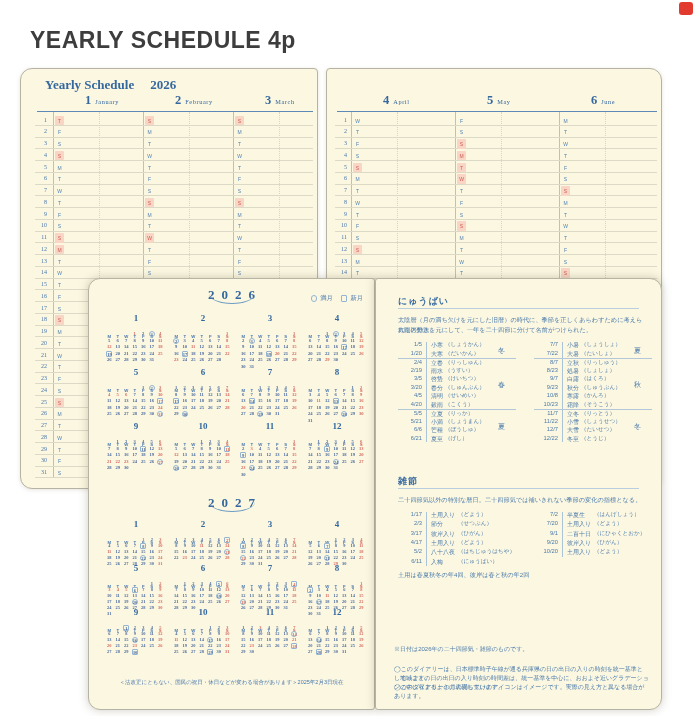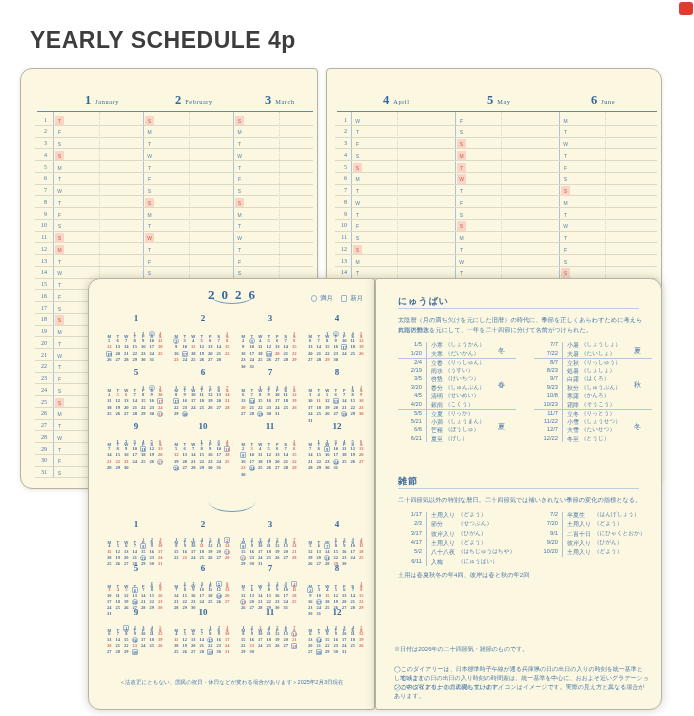--- a/index.html
+++ b/index.html
@@ -108,20 +108,23 @@
   .z-note{position:absolute;left:22px;font-size:6.2px;color:#4d7cab}
   .b-note{position:absolute;left:18px;right:12px;font-size:6px;line-height:9px;color:#4d7cab}
 </style>
 </head>
 <body>
 
 <div id="page-title">YEARLY SCHEDULE 4p</div>
 <div id="corner-badge"></div>
 
 <div class="sheet ts-sheet" id="tsl" style="left:20px;top:68px;width:298px;height:421px;border-radius:12px 4px 4px 12px;">
+  <div class="ys-title">
+    <span>Yearly Schedule</span><span class="yr">2026</span>
+  </div>
 <div class="rule" style="left: 16px; width: 276px; top: 42px;"></div>
     <div class="m-head" style="left: 64px; top: 24px;">
       <span class="m-num">1</span>
       <span class="m-name">January</span>
     </div>
     <div class="ts-vline" style="left: 32px; top: 43px; height: 366.25px;"></div>
     <div class="ts-mid" style="left: 78px; top: 43px; height: 366.25px;"></div>
     <div class="m-head" style="left: 154px; top: 24px;">
       <span class="m-num">2</span>
       <span class="m-name">February</span>
@@ -904,20 +907,21 @@
           <span class="mc" style="left: 34px; top: 19.5px; width: 8.5px;">25</span>
           <span class="mc" style="left: 42.5px; top: 19.5px; width: 8.5px;">26</span>
           <span class="mc red" style="left: 51px; top: 19.5px; width: 8.5px;">27</span>
           <span class="mc" style="left: 0px; top: 26px; width: 8.5px;">28</span>
           <span class="mc" style="left: 8.5px; top: 26px; width: 8.5px;">29</span>
           <span class="mc" style="left: 17px; top: 26px; width: 8.5px;">30</span>
           <span class="mc" style="left: 25.5px; top: 26px; width: 8.5px;">31</span>
         </div>
       </div>
     </div>
+  <div class="y-head" style="top:216px">2027</div>
   <div class="arc" style="top:223px"></div>
   <div class="abs y27" id="grid2027" style="left:0;top:0;width:287px;height:420px">
       <div class="mini" style="left: 16px; top: 240px;">
         <div class="mini-h">1</div>
         <div class="mini-dow"><span class="md" style="width: 8.5px;">M</span><span class="md" style="width: 8.5px;">T</span><span class="md" style="width: 8.5px;">W</span><span class="md" style="width: 8.5px;">T</span><span class="md" style="width: 8.5px;">F</span><span class="md" style="width: 8.5px;">S</span><span class="md red" style="width: 8.5px;">S</span></div>
         <div class="mini-grid">
           <span class="mc red" style="left: 34px; top: 0px; width: 8.5px;">1</span>
           <span class="mc" style="left: 42.5px; top: 0px; width: 8.5px;">2</span>
           <span class="mc red" style="left: 51px; top: 0px; width: 8.5px;">3</span>
           <span class="mc" style="left: 0px; top: 5.9px; width: 8.5px;">4</span>

